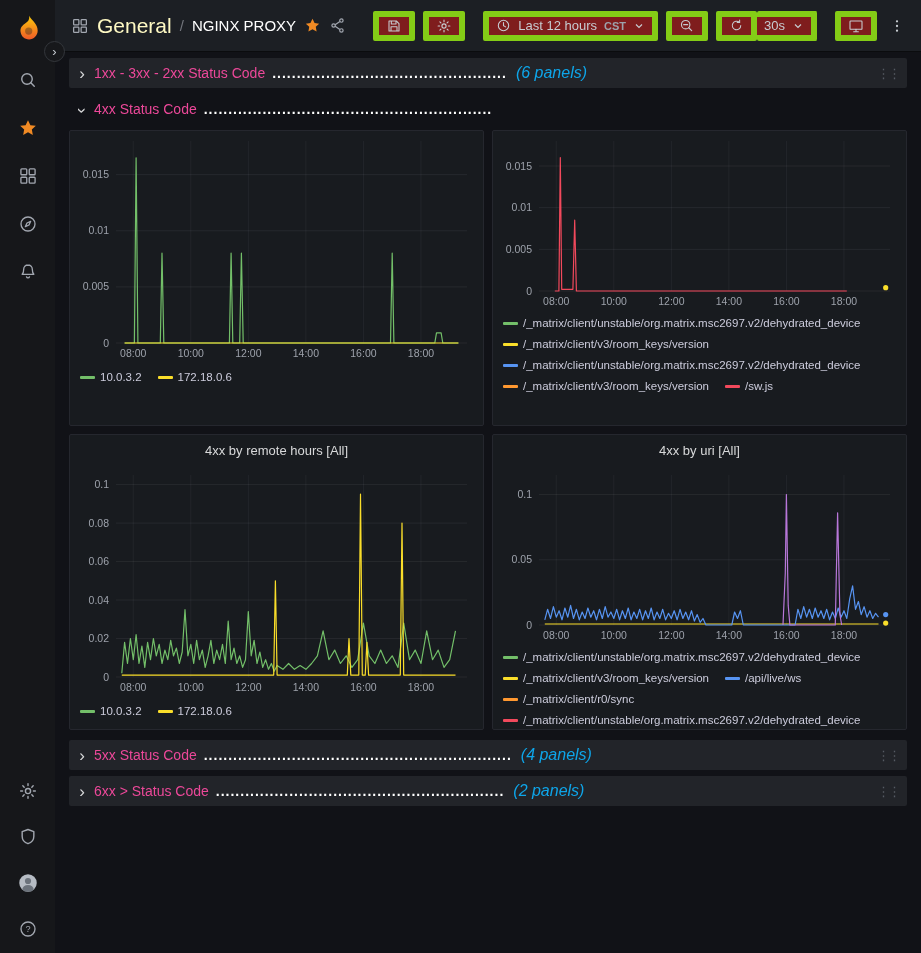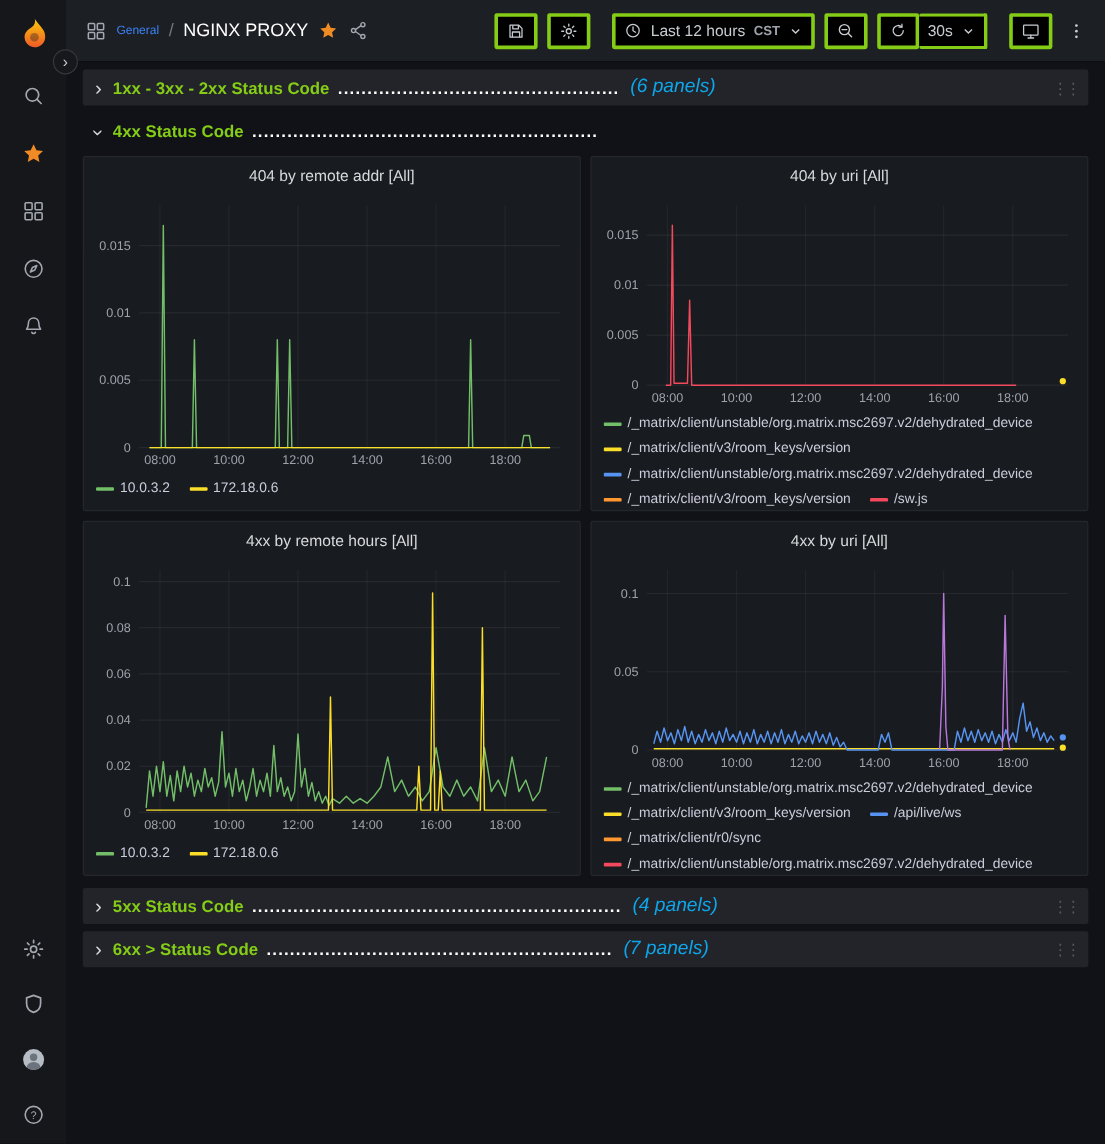--- a/index.html
+++ b/index.html
@@ -17,25 +17,25 @@
   .side-item{width:20px;height:20px;display:flex;align-items:center;justify-content:center;cursor:pointer}
   .side-expand{position:absolute;left:44px;top:41px;width:21px;height:21px;border-radius:50%;
     background:#17181b;border:1px solid #34373c;color:#c7ccd1;font-size:13px;line-height:17px;
     text-align:center;cursor:pointer;z-index:6;padding:0}
 
   
   .main{flex:1;display:flex;flex-direction:column;min-width:0}
   .topbar{height:52px;flex:0 0 52px;background:#1c1f24;display:flex;align-items:center;
     padding:0 12px 0 16px;border-bottom:1px solid #0b0c0e}
   .crumb{display:flex;align-items:center;gap:8px}
-  .crumb .section{color:#3b82f6;font-size:10px}
+  .crumb .section{color:#fef9c3;font-size:21px}
   .crumb .sep{color:#73767d;font-size:15px}
   .crumb .title{color:#ffffff;font-size:15px;font-weight:500}
   .tb-right{margin-left:auto;display:flex;align-items:center;gap:8px}
-  .tb-btn{height:30px;min-width:30px;border:3px solid #84cc16;background:#000000;border-radius:2px;
+  .tb-btn{height:30px;min-width:30px;border:6px solid #84cc16;background:#7f1d1d;border-radius:2px;
     display:inline-flex;align-items:center;justify-content:center;gap:7px;color:#c7ccd1;
     font-size:13px;padding:0 7px;cursor:pointer;font-family:inherit}
   .tb-btn.plain{border:none;background:transparent;min-width:24px;padding:0 2px}
   .tb-btn .tz{font-size:11px;color:#9da2ab;font-weight:700}
   .btn-group{display:flex}
   .btn-group .tb-btn+.tb-btn{border-left:none}
   .mlg{margin-left:10px}
 
   
   .varbar{height:46px;flex:0 0 46px;display:flex;align-items:center;gap:12px;padding:8px 14px}
@@ -49,21 +49,21 @@
   .host-value{display:flex;align-items:center;gap:6px;padding:0 8px;height:30px;background:#111217;
     border:1px solid #34373c;border-left:none;border-radius:0 2px 2px 0;color:#d8d9da;cursor:pointer}
 
   
   .dashboard{flex:1;padding:6px 14px 0;overflow:hidden}
   .row-head{display:flex;align-items:center;height:30px;padding:0 8px;border-radius:2px;
     margin-bottom:6px;cursor:pointer}
   .row-head.collapsed{background:#222429}
   .chev{color:#d8d9da;font-size:17px;line-height:1;margin-right:7px;display:inline-block;width:10px;text-align:center}
   .chev.down{transform:rotate(90deg) translateX(1px)}
-  .row-title{font-weight:700;font-size:14px;color:#84cc16;white-space:nowrap}
+  .row-title{font-weight:400;font-size:14px;color:#ec4899;white-space:nowrap}
   .row-dots{font-weight:700;font-size:14px;color:#fff;letter-spacing:1px;margin-left:7px;
     white-space:nowrap;overflow:hidden;flex:0 1 auto}
   .row-count{font-style:italic;color:#0ea5e9;font-size:16px;margin-left:9px;white-space:nowrap}
   .row-grip{margin-left:auto;color:#565b63;font-size:13px;letter-spacing:-2px;cursor:grab}
 
   .panel-grid{display:grid;grid-template-columns:1fr 1fr;gap:8px;margin:2px 0 10px}
   .panel{background:#181b1f;border:1px solid #25272e;border-radius:2px;height:296px;
     display:flex;flex-direction:column;overflow:hidden}
   .panel-title{height:30px;flex:0 0 30px;display:flex;align-items:center;justify-content:center;
     font-size:13px;font-weight:500;color:#d8d9da;cursor:pointer}
@@ -268,21 +268,20 @@
       </div>
 
       <div class="row-head">
         <span class="chev down">›</span>
         <span class="row-title">4xx Status Code</span>
         <span class="row-dots">...........................................................</span>
       </div>
 
       <div class="panel-grid">
         <section class="panel">
-          <div class="panel-title">404 by remote addr [All]</div>
           <svg class="chart chart-tall" viewBox="0 0 413 232">
               <line x1="46" x2="397" y1="212" y2="212" stroke="rgba(204,204,220,0.08)" stroke-width="1"></line>
               <text x="39" y="215.5" fill="#9da2ab" font-size="10.5" text-anchor="end">0</text>
               <line x1="46" x2="397" y1="155.88888888888889" y2="155.88888888888889" stroke="rgba(204,204,220,0.08)" stroke-width="1"></line>
               <text x="39" y="159.38888888888889" fill="#9da2ab" font-size="10.5" text-anchor="end">0.005</text>
               <line x1="46" x2="397" y1="99.77777777777777" y2="99.77777777777777" stroke="rgba(204,204,220,0.08)" stroke-width="1"></line>
               <text x="39" y="103.27777777777777" fill="#9da2ab" font-size="10.5" text-anchor="end">0.01</text>
               <line x1="46" x2="397" y1="43.66666666666666" y2="43.66666666666666" stroke="rgba(204,204,220,0.08)" stroke-width="1"></line>
               <text x="39" y="47.16666666666666" fill="#9da2ab" font-size="10.5" text-anchor="end">0.015</text>
               <line x1="63.262295081967196" x2="63.262295081967196" y1="10" y2="212" stroke="rgba(204,204,220,0.06)" stroke-width="1"></line>
@@ -305,21 +304,20 @@
                 <span class="swatch" style="background: rgb(115, 191, 105);"></span>
                 <span>10.0.3.2</span>
               </span>
               <span class="legend-item">
                 <span class="swatch" style="background: rgb(250, 222, 42);"></span>
                 <span>172.18.0.6</span>
               </span>
             </div>
         </section>
         <section class="panel">
-          <div class="panel-title">404 by uri [All]</div>
           <svg class="chart chart-short" viewBox="0 0 413 180">
               <line x1="46" x2="397" y1="160" y2="160" stroke="rgba(204,204,220,0.08)" stroke-width="1"></line>
               <text x="39" y="163.5" fill="#9da2ab" font-size="10.5" text-anchor="end">0</text>
               <line x1="46" x2="397" y1="118.33333333333333" y2="118.33333333333333" stroke="rgba(204,204,220,0.08)" stroke-width="1"></line>
               <text x="39" y="121.83333333333333" fill="#9da2ab" font-size="10.5" text-anchor="end">0.005</text>
               <line x1="46" x2="397" y1="76.66666666666666" y2="76.66666666666666" stroke="rgba(204,204,220,0.08)" stroke-width="1"></line>
               <text x="39" y="80.16666666666666" fill="#9da2ab" font-size="10.5" text-anchor="end">0.01</text>
               <line x1="46" x2="397" y1="34.99999999999999" y2="34.99999999999999" stroke="rgba(204,204,220,0.08)" stroke-width="1"></line>
               <text x="39" y="38.49999999999999" fill="#9da2ab" font-size="10.5" text-anchor="end">0.015</text>
               <line x1="63.262295081967196" x2="63.262295081967196" y1="10" y2="160" stroke="rgba(204,204,220,0.06)" stroke-width="1"></line>
@@ -458,19 +456,19 @@
         <span class="row-title">5xx Status Code</span>
         <span class="row-dots">...............................................................</span>
         <span class="row-count">(4 panels)</span>
         <span class="row-grip">⋮⋮</span>
       </div>
 
       <div class="row-head collapsed">
         <span class="chev">›</span>
         <span class="row-title">6xx &gt; Status Code</span>
         <span class="row-dots">...........................................................</span>
-        <span class="row-count">(7 panels)</span>
+        <span class="row-count">(2 panels)</span>
         <span class="row-grip">⋮⋮</span>
       </div>
 
     </div>
   </div>
 </div>
 
 </body></html>

